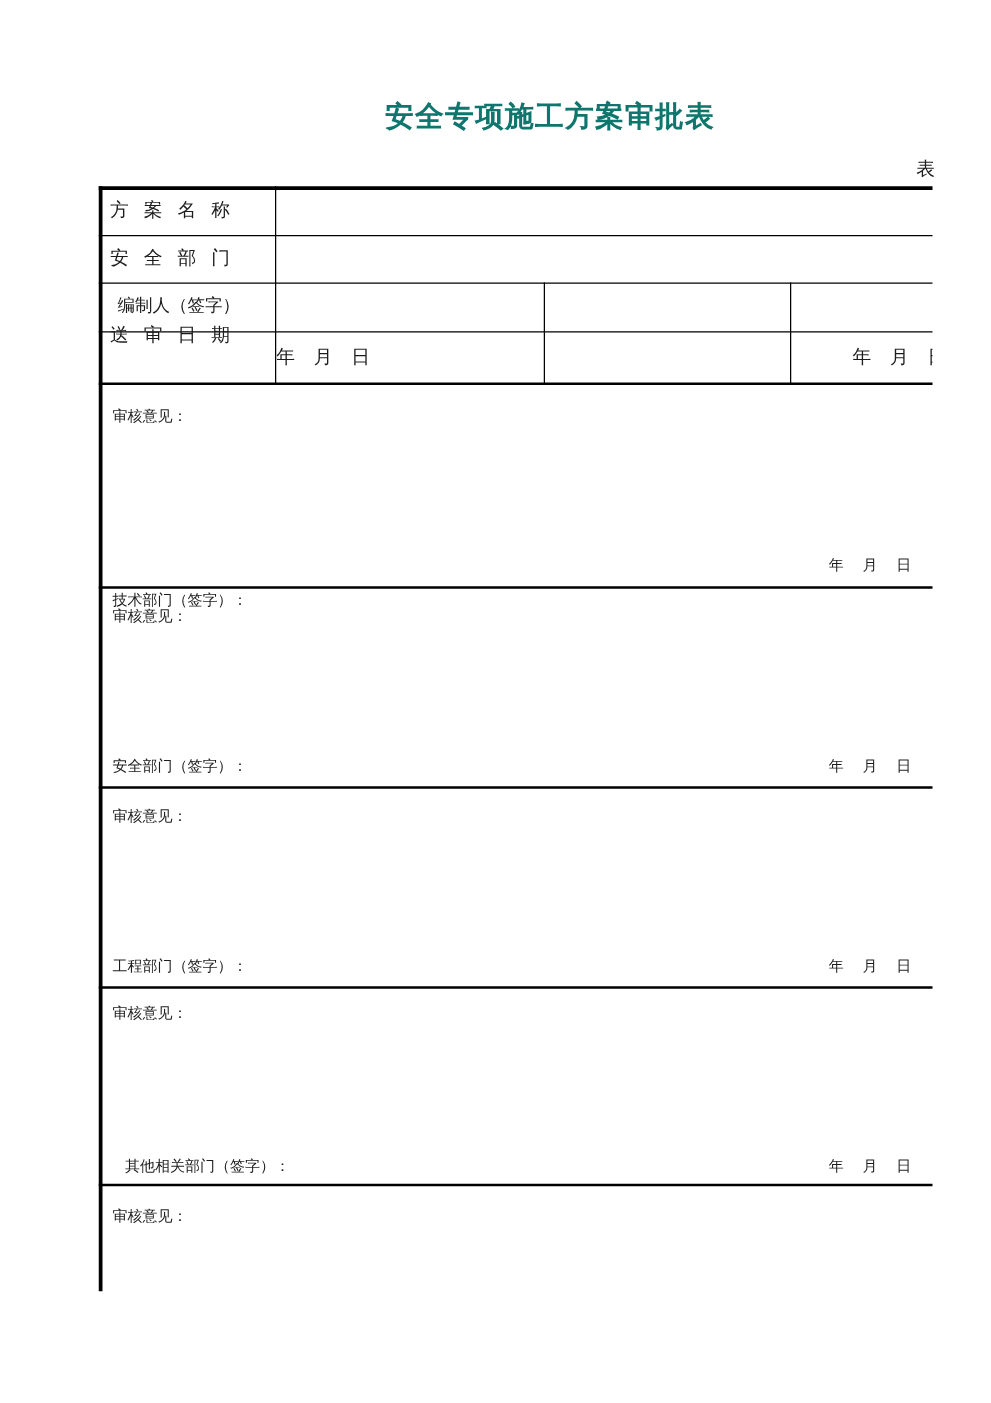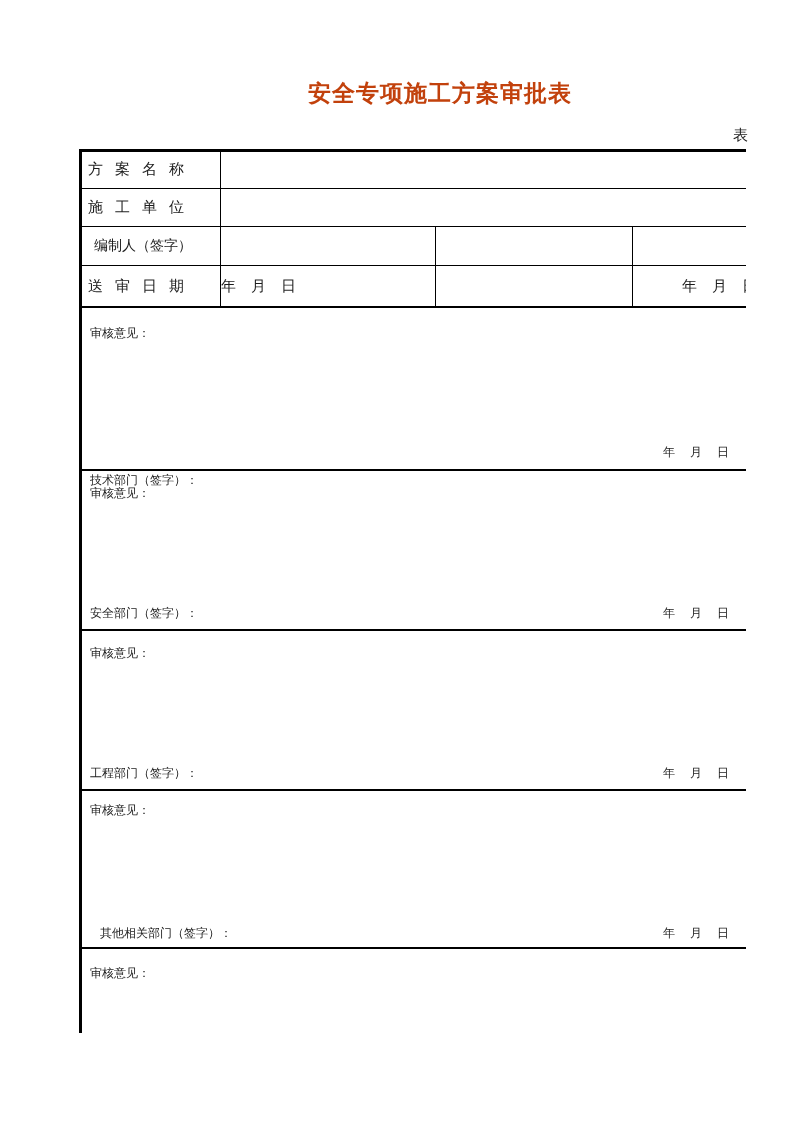--- a/index.html
+++ b/index.html
@@ -5,21 +5,21 @@
   html,body{margin:0;padding:0;}
   body{
     width:793px;height:1122px;background:#ffffff;
     font-family:"Liberation Serif","DejaVu Serif",serif;
     color:#1c1c1c;
   }
   .page{position:relative;width:793px;height:1122px;background:#fff;overflow:hidden;}
   .title{
     position:absolute;left:440px;top:78px;transform:translateX(-50%);
     font-family:"Liberation Sans","DejaVu Sans",sans-serif;
-    font-weight:bold;font-size:23px;letter-spacing:1px;color:#c2410c;white-space:nowrap;
+    font-weight:bold;font-size:23px;letter-spacing:1px;color:#0f766e;white-space:nowrap;
   }
   .form-code{position:absolute;left:733px;top:126px;font-size:15px;color:#1c1c1c;}
   .ln{position:absolute;background:#000;}
   .cell-label{position:absolute;text-align:left;font-size:15px;white-space:nowrap;overflow:hidden;}
   .sm{font-size:14px;padding-left:12px;}
   .ls12{letter-spacing:12px;padding-left:6px;}   
   .ls15{letter-spacing:15px;}                    
   .sec-label{position:absolute;font-size:12px;line-height:16px;white-space:nowrap;}
   .blank-cell{position:absolute;}
   .clip-cell{position:absolute;overflow:hidden;white-space:nowrap;}
@@ -42,28 +42,28 @@
   <div class="ln" style="left:79px;top:789px;width:667px;height:2px;"></div>
   <div class="ln" style="left:79px;top:947px;width:667px;height:2px;"></div>
   <div class="ln" style="left:79px;top:149px;width:3px;height:884px;"></div>
   <div class="ln" style="left:220px;top:149px;width:1px;height:158px;"></div>
   <div class="ln" style="left:435px;top:226px;width:1px;height:81px;"></div>
   <div class="ln" style="left:632px;top:226px;width:1px;height:81px;"></div>
 
   <div class="cell-label ls12" style="left:82px;top:150px;width:138px;line-height:38px;">方案名称</div>
   <div class="blank-cell" style="left:221px;top:150px;width:525px;height:38px;"></div>
 
-  <div class="cell-label ls12" style="left:82px;top:188px;width:138px;line-height:38px;">施工单位</div>
+  <div class="cell-label ls12" style="left:82px;top:188px;width:138px;line-height:38px;">安全部门</div>
   <div class="blank-cell" style="left:221px;top:188px;width:525px;height:38px;"></div>
 
   <div class="cell-label sm" style="left:82px;top:226px;width:138px;line-height:39px;">编制人（签字）</div>
   <div class="blank-cell" style="left:221px;top:226px;width:214px;height:39px;"></div>
   <div class="blank-cell" style="left:633px;top:226px;width:113px;height:39px;"></div>
 
-  <div class="cell-label ls12" style="left:82px;top:265px;width:138px;line-height:42px;">送审日期</div>
+  <div class="cell-label ls12" style="left:82px;top:248px;width:138px;line-height:42px;">送审日期</div>
   <div class="cell-label ls15" style="left:221px;top:265px;width:214px;line-height:42px;">年月日</div>
   <div class="clip-cell ls15" style="left:633px;top:265px;width:113px;height:42px;line-height:42px;padding-left:49px;box-sizing:border-box;font-size:15px;">年月日</div>
 
   <div class="sec-label" style="left:90px;top:325px;">审核意见：</div>
   <div class="sec-label" style="left:90px;top:444px;margin-top:28px;">技术部门（签字）：</div>
   <div class="sec-label ls15" style="left:663px;top:444px;">年月日</div>
 
   <div class="sec-label" style="left:90px;top:485px;">审核意见：</div>
   <div class="sec-label" style="left:90px;top:605px;">安全部门（签字）：</div>
   <div class="sec-label ls15" style="left:663px;top:605px;">年月日</div>

